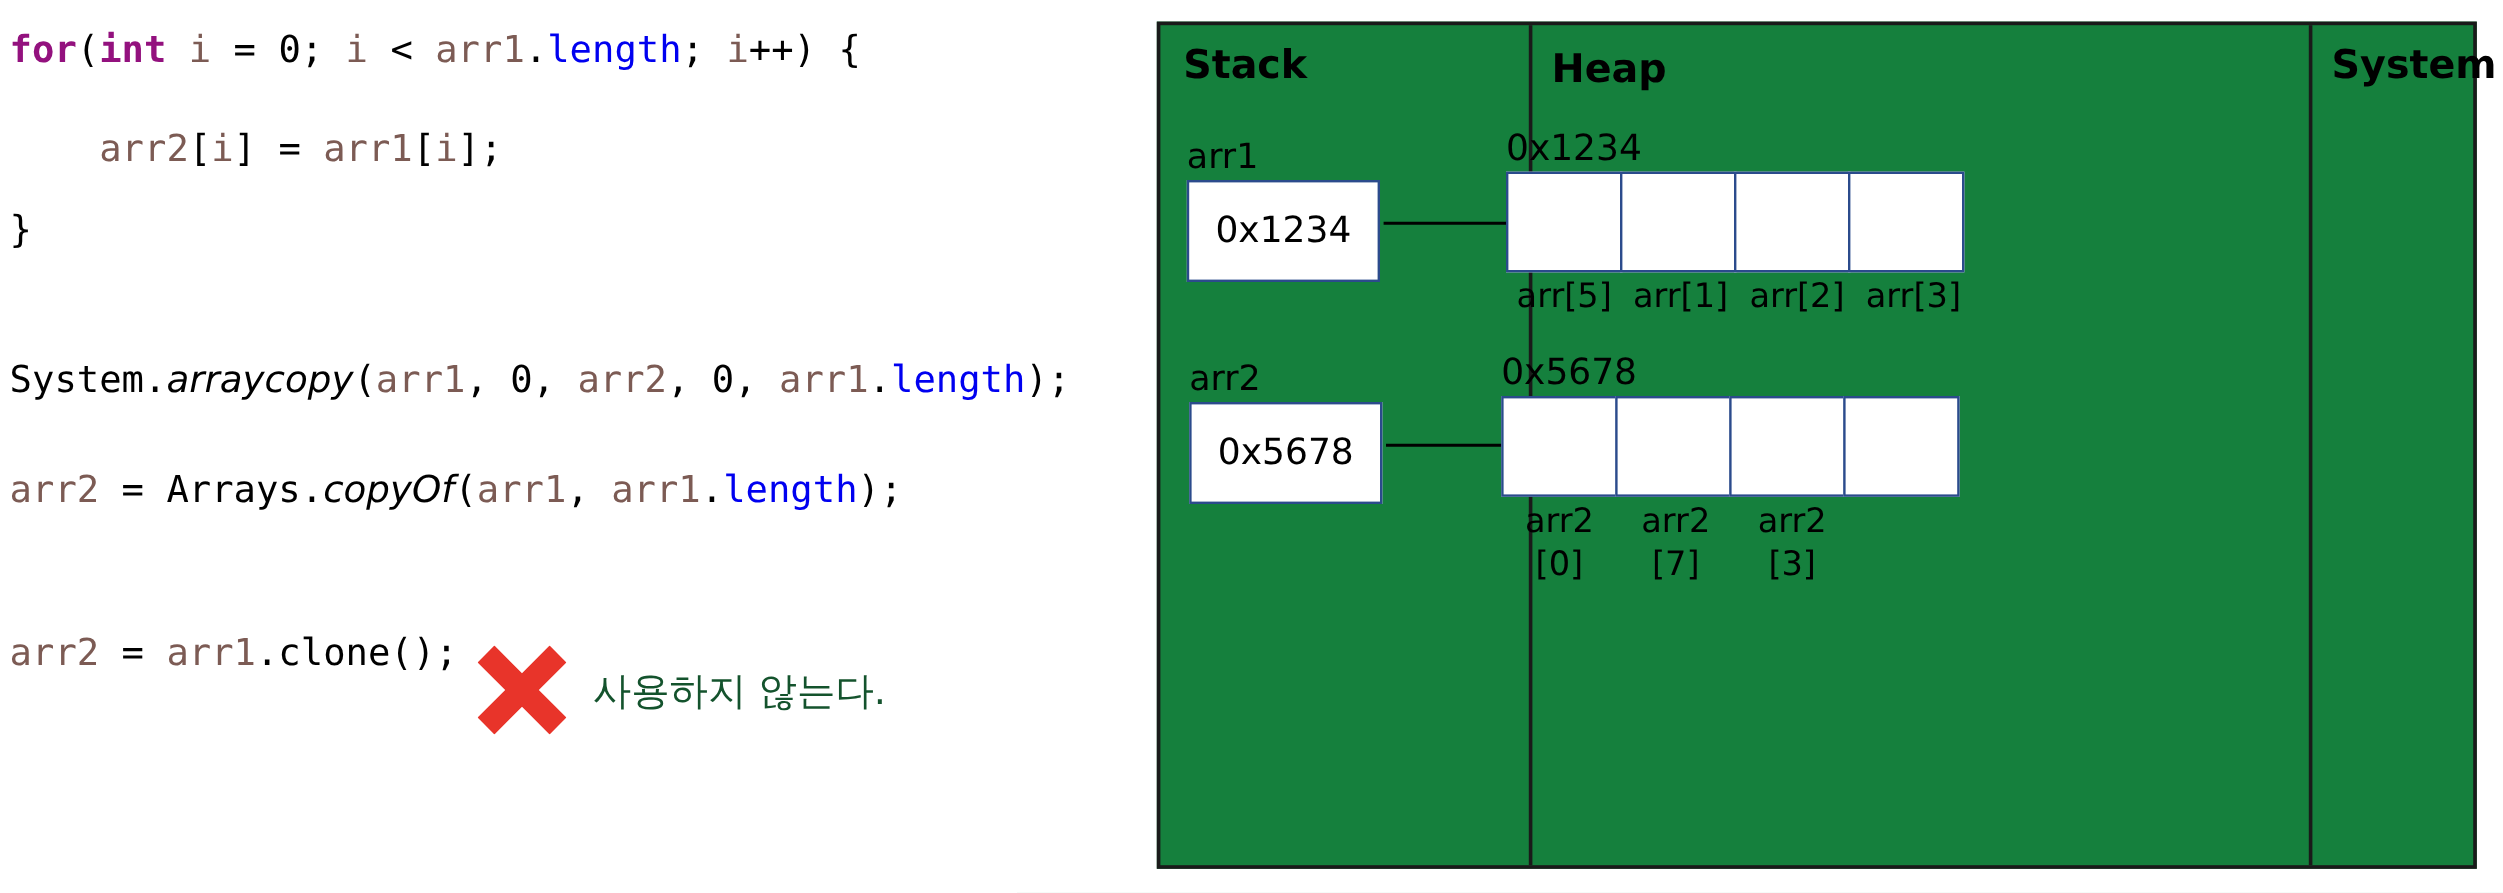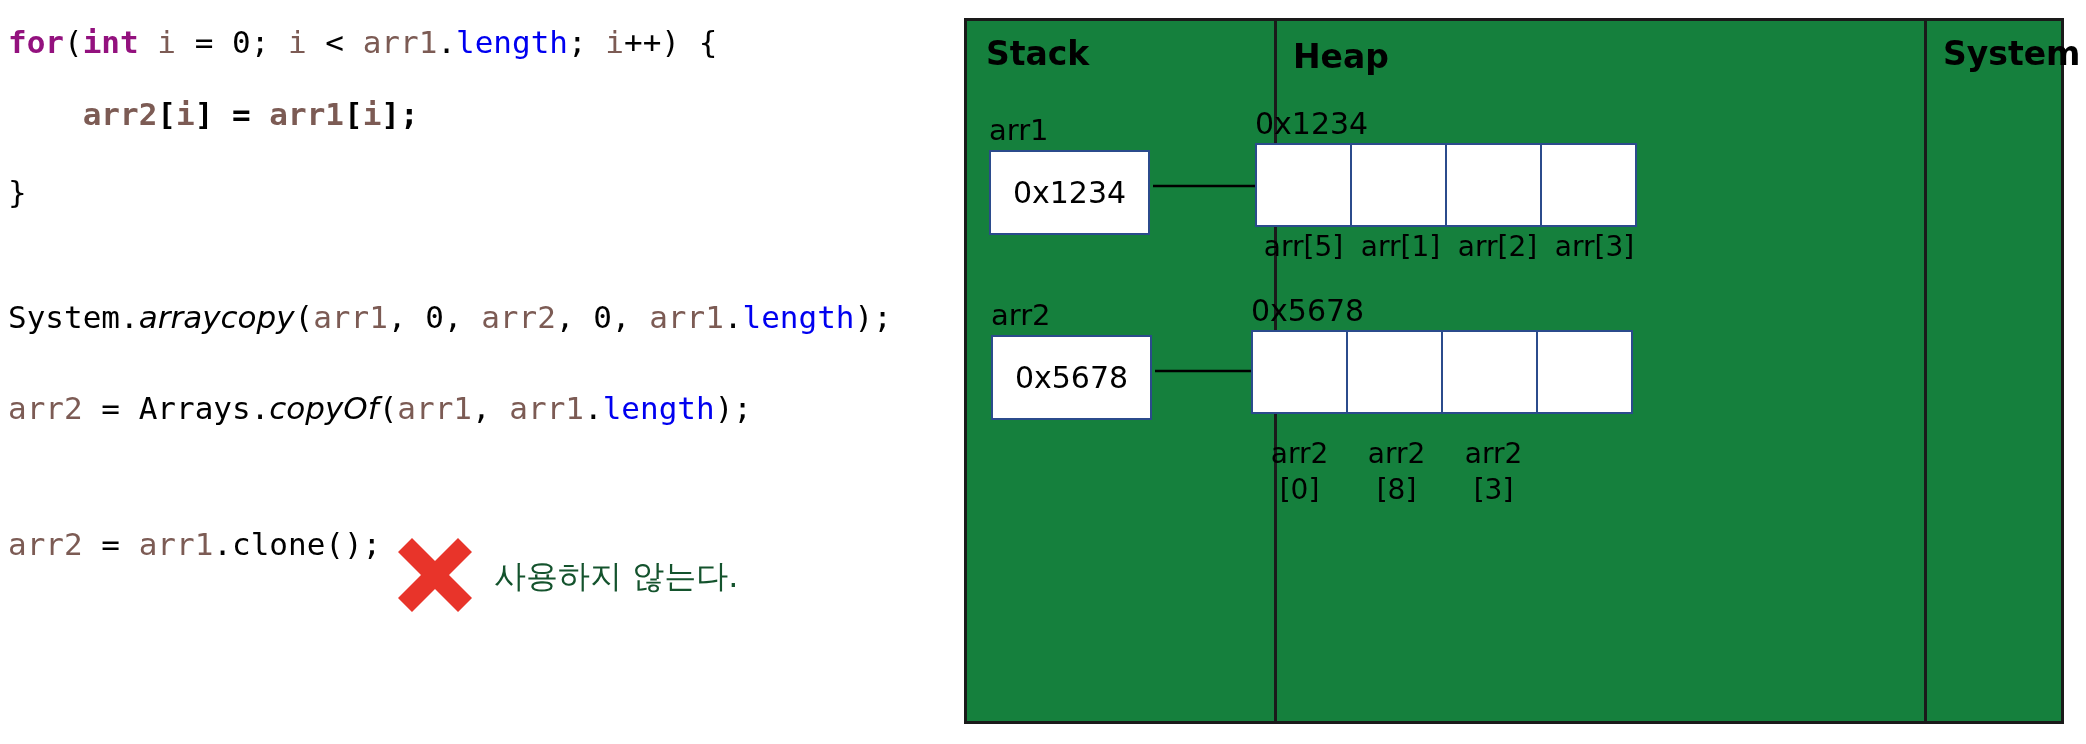--- a/index.html
+++ b/index.html
@@ -29,21 +29,21 @@
     position: absolute;
     left: 8px;
     white-space: pre;
     font-family: "DejaVu Sans Mono", "Liberation Mono", monospace;
     font-size: 31px;
     line-height: 34px;
     letter-spacing: 0px;
     color: #000000;
   }
   .code-line.l1 { top: 25px; }
-  .code-line.l2 { top: 97px; font-weight: bold; }
+  .code-line.l2 { top: 107px; }
   .code-line.l3 { top: 175px; }
   .code-line.l4 { top: 300px; }
   .code-line.l5 { top: 391px; }
   .code-line.l6 { top: 527px; }
 
   .tok-kw {
     color: #93117E;
     font-weight: bold;
   }
   .tok-var {
@@ -188,21 +188,20 @@
     width: 97px;
     text-align: center;
     font-family: "DejaVu Sans", "Liberation Sans", sans-serif;
     font-size: 28px;
     line-height: 36px;
     color: #000000;
   }
   .cell-label.wrapped {
     width: 97px;
     word-break: break-all;
-    margin-top: 20px;
   }
 </style>
 </head>
 <body>
 
 <div id="code-panel">
 
   <div class="code-line l1"><span class="tok-kw">for</span><span class="tok-plain">(</span><span class="tok-kw">int</span><span class="tok-plain"> </span><span class="tok-var">i</span><span class="tok-plain"> = </span><span class="tok-plain">0; </span><span class="tok-var">i</span><span class="tok-plain"> &lt; </span><span class="tok-var">arr1</span><span class="tok-plain">.</span><span class="tok-field">length</span><span class="tok-plain">; </span><span class="tok-var">i</span><span class="tok-plain">++) {</span></div>
   <div class="code-line l2"><span class="tok-plain">    </span><span class="tok-var">arr2</span><span class="tok-plain">[</span><span class="tok-var">i</span><span class="tok-plain">] = </span><span class="tok-var">arr1</span><span class="tok-plain">[</span><span class="tok-var">i</span><span class="tok-plain">];</span></div>
   <div class="code-line l3"><span class="tok-plain">}</span></div>
@@ -274,17 +273,17 @@
   <div class="heap-array" id="heap-array-arr2">
     <div class="heap-addr">0x5678</div>
     <div class="cells-row">
       <div class="array-cell"></div>
       <div class="array-cell"></div>
       <div class="array-cell"></div>
       <div class="array-cell"></div>
     </div>
     <div class="cell-labels">
       <div class="cell-label wrapped">arr2[0]</div>
-      <div class="cell-label wrapped">arr2[8]</div>
+      <div class="cell-label wrapped">arr2[7]</div>
       <div class="cell-label wrapped">arr2[3]</div>
     </div>
   </div>
 </div>
 
 </body></html>

